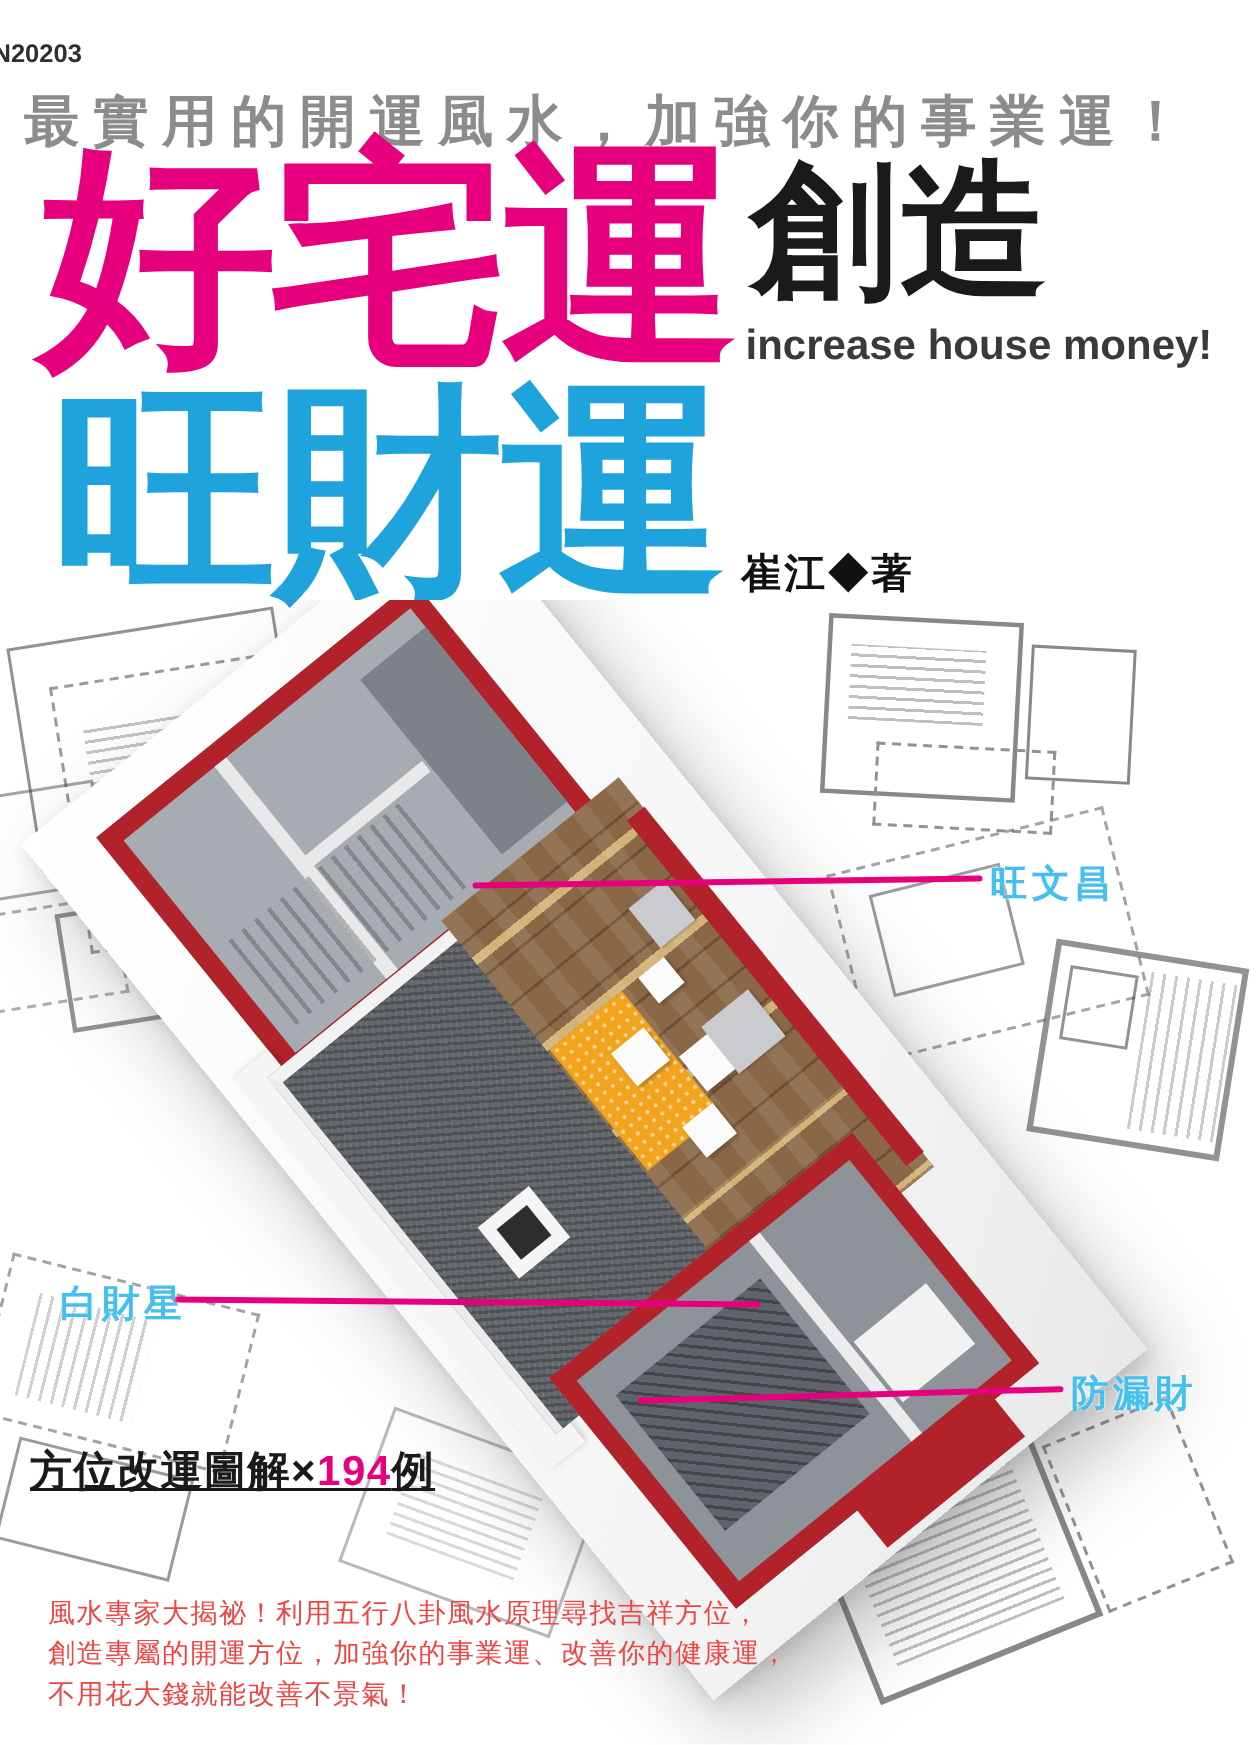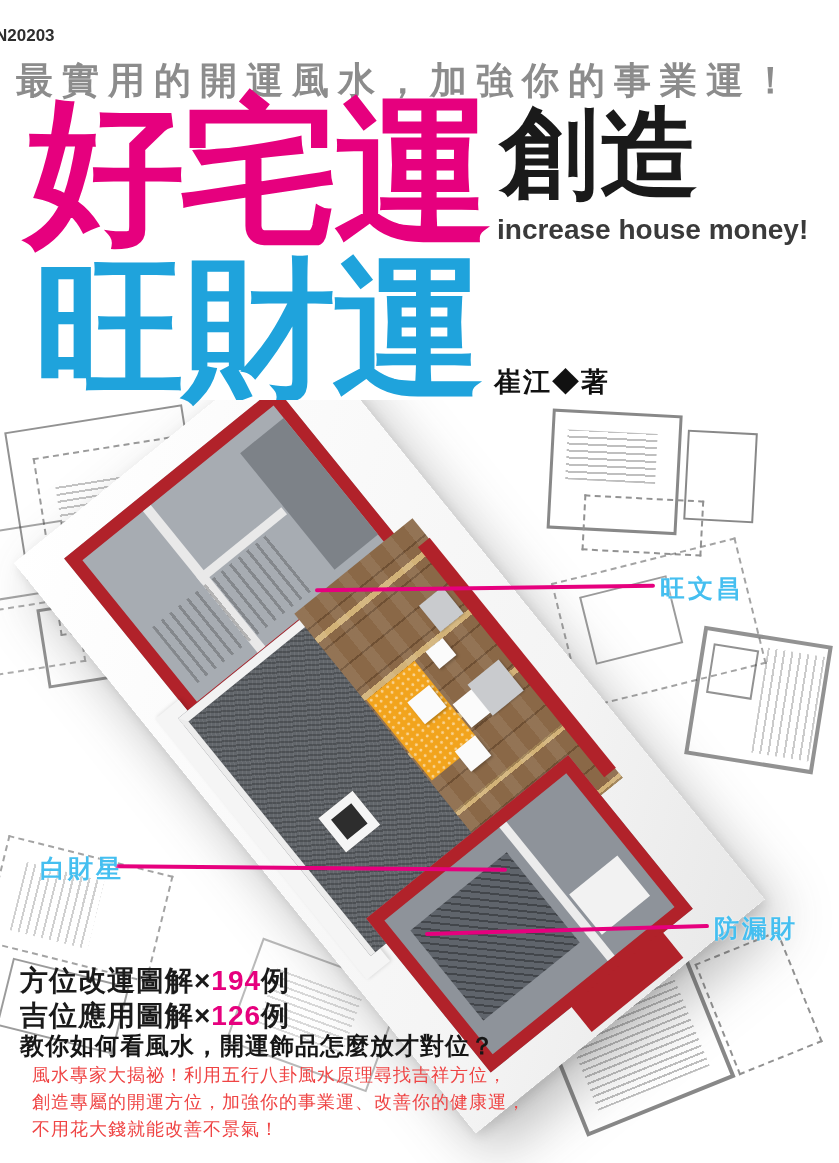--- a/index.html
+++ b/index.html
@@ -136,21 +136,21 @@
   
   .callout-line { position:absolute; height:4px; background:#E6007E; border-radius:2px; }
   .callout-label {
     position:absolute; font-size:25px; font-weight:700; color:#45BFF0;
     letter-spacing:3px; white-space:nowrap;
     text-shadow:0 0 2px rgba(255,255,255,.9);
   }
 
   
   .footer { left:0; top:956px; width:839px; height:207px; }
-  .stat { position:absolute; left:20px; font-size:28px; font-weight:900; color:#1a1a1a; letter-spacing:1px; white-space:nowrap; }
+  .stat { position:absolute; left:20px; font-size:28px; font-weight:900; color:#1a1a1a; letter-spacing:1px; white-space:nowrap;text-decoration:underline; }
   .stat .num { color:#E6007E; }
   .stat1 { top:6px; } .stat2 { top:41px; }
   .headline { position:absolute; left:20px; top:74px; font-size:24px; font-weight:900; color:#161616; letter-spacing:1px; white-space:nowrap; }
   .desc { position:absolute; left:32px; top:106px; font-size:18px; font-weight:500; color:#ef4444; line-height:27px; letter-spacing:1px; white-space:nowrap; }
 </style>
 </head>
 <body>
 
 <div class="abs code">N20203</div>
 <div class="abs tagline">最實用的開運風水，加強你的事業運！</div>
@@ -240,22 +240,18 @@
   <div class="callout-label" style="left:40px; top:452px;">白財星</div>
 
   <div class="callout-line" style="left:425px; top:528px; width:284px; transform:rotate(-1.6deg);"></div>
   <div class="callout-label" style="left:714px; top:512px;">防漏財</div>
 </div>
 
 <div class="abs footer">
   <div class="stat stat1">
     <span>方位改運圖解×</span><span class="num">194</span><span>例</span>
   </div>
-  <div class="stat stat2">
-    <span>吉位應用圖解×</span><span class="num">126</span><span>例</span>
-  </div>
-  <div class="headline">教你如何看風水，開運飾品怎麼放才對位？</div>
   <div class="desc">
     <div>風水專家大揭祕！利用五行八卦風水原理尋找吉祥方位，</div>
     <div>創造專屬的開運方位，加強你的事業運、改善你的健康運，</div>
     <div>不用花大錢就能改善不景氣！</div>
   </div>
 </div>
 
 </body></html>

